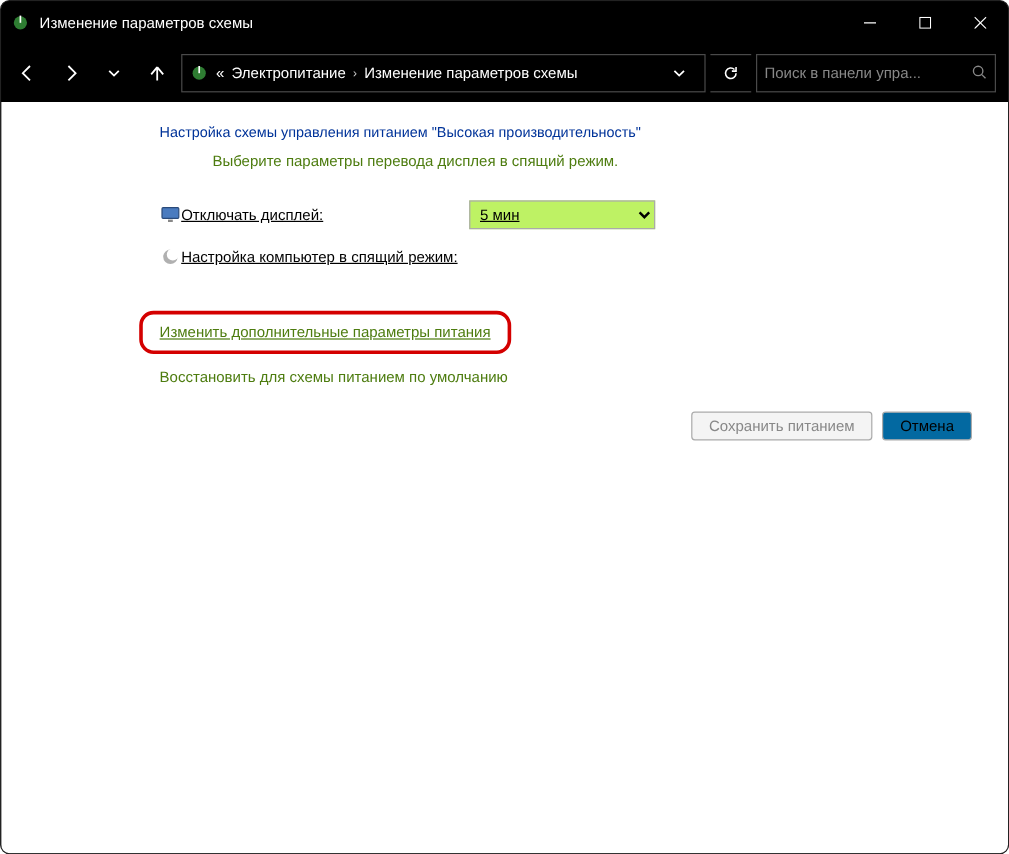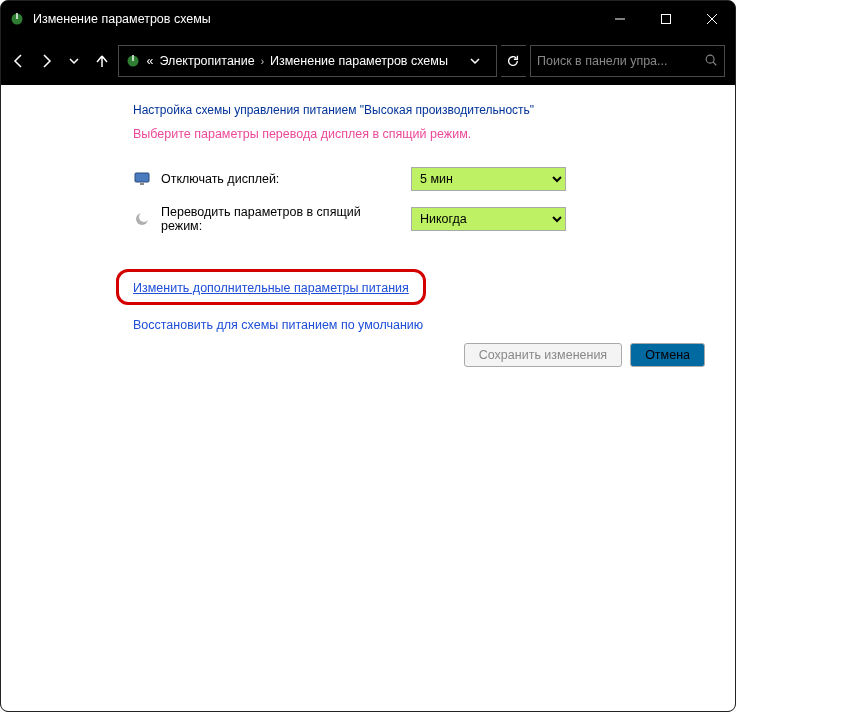--- a/index.html
+++ b/index.html
@@ -4,21 +4,21 @@
 <style>
   * { box-sizing: border-box; margin: 0; padding: 0; }
   body {
     font-family: "Segoe UI", Tahoma, sans-serif;
     background: #fff;
     width: 841px;
     height: 712px;
     overflow: hidden;
   }
   .window {
-    width: 736px;
+    width: 841px;
     height: 712px;
     background: #000;
     border-radius: 8px;
     overflow: hidden;
     display: flex;
     flex-direction: column;
     border: 1px solid #222;
   }
   .titlebar {
     height: 36px;
@@ -110,28 +110,29 @@
   }
   .inner { padding-left: 132px; padding-right: 40px; }
   h1.heading {
     color:#003399;
     font-size: 12px;
     font-weight: 400;
     margin-bottom: 10px;
   }
   .subheading {
     font-size: 12.5px;
-    color:#ec4899;
+    color:#4d7c0f;
     margin-bottom: 26px;
+    margin-left: 44px;
   }
   .row {
     display:flex;
     align-items:center;
     margin-bottom: 14px;
-    gap: 10px;
+    text-decoration: underline;
   }
   .row .lab-ico {
     width:18px; height:18px;
     display:inline-flex; align-items:center; justify-content:center;
   }
   .row label {
     font-size: 12.5px;
     width: 240px;
   }
   select.combo {
@@ -145,21 +146,21 @@
   .links { margin-top: 36px; }
   .link-highlight {
     display:inline-block;
     border: 3px solid #d40000;
     border-radius: 12px;
     padding: 6px 14px;
     margin-left: -17px;
     margin-bottom: 6px;
   }
   a.hyperlink {
-    color: #1d4ed8;
+    color: #4d7c0f;
     font-size: 12.5px;
     text-decoration: none;
   }
   .link-highlight a.hyperlink { text-decoration: underline; }
   .link2 { margin-top: 4px; }
   .footer-btns {
     position:absolute;
     right: 30px;
     top: 258px;
     display:flex;
@@ -287,35 +288,32 @@
         </select>
       </div>
 
       <div class="row">
         <span class="lab-ico">
           <svg width="16" height="16" viewBox="0 0 16 16">
             <circle cx="8" cy="8" r="6" fill="#b0b0b0"></circle>
             <circle cx="10" cy="6" r="5" fill="#fff"></circle>
           </svg>
         </span>
-        <label>Переводить параметров в спящий режим:</label>
-        <select class="combo">
-          <option>Никогда</option>
-        </select>
+        <label>Настройка компьютер в спящий режим:</label>
       </div>
 
       <div class="links">
         <div class="link-highlight">
           <a href="#" class="hyperlink">Изменить дополнительные параметры питания</a>
         </div>
         <div class="link2">
           <a href="#" class="hyperlink">Восстановить для схемы питанием по умолчанию</a>
         </div>
       </div>
     </div>
 
     <div class="footer-btns">
-      <button class="win" disabled="">Сохранить изменения</button>
+      <button class="win" disabled="">Сохранить питанием</button>
       <button class="win">Отмена</button>
     </div>
   </div>
 
 </div>
 
 </body></html>

